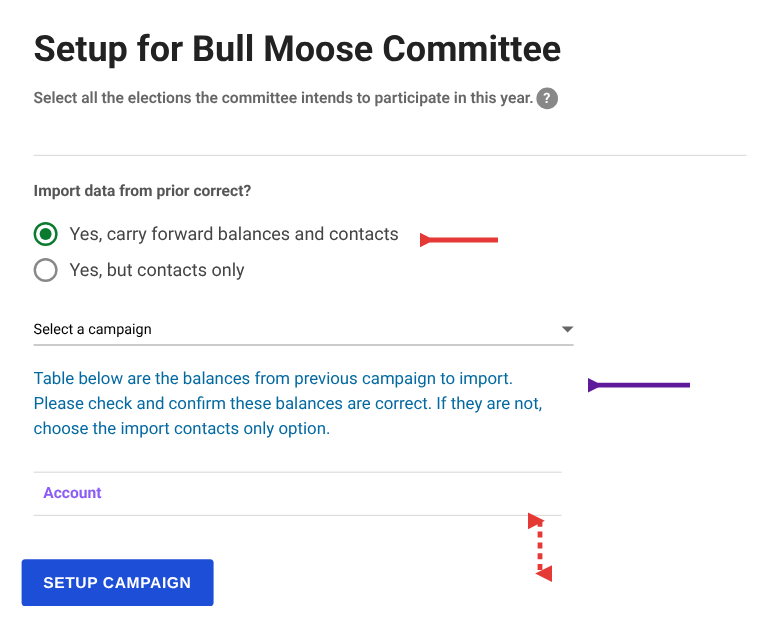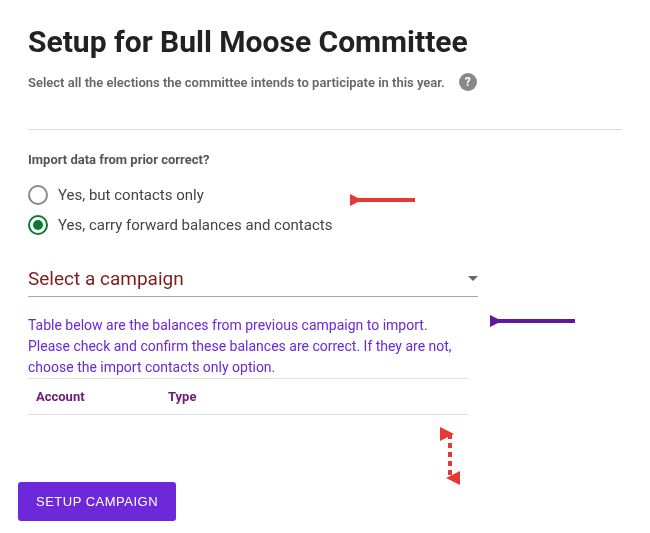--- a/index.html
+++ b/index.html
@@ -14,21 +14,21 @@
     }
     h1.page-title {
       font-size: 30px;
       font-weight: 700;
       color: #222;
       margin-bottom: 14px;
     }
     .subtitle-row {
       display: flex;
       align-items: center;
-      gap: 14px;
+      gap: 2px;
       color: #666;
       font-size: 13px;
       font-weight: 600;
       margin-bottom: 38px;
     }
     .help-icon {
       width: 18px; height: 18px;
       border-radius: 50%;
       background: #888;
       color: #fff;
@@ -75,58 +75,59 @@
       background: #0a7a2f;
       border-radius: 50%;
     }
     .select-campaign {
       width: 450px;
       border-bottom: 1px solid #aaa;
       padding: 6px 0;
       display: flex;
       justify-content: space-between;
       align-items: center;
-      color: #7f1d1d;
-      font-size: 19px;
+      color: #000000;
+      font-size: 12px;
       cursor: pointer;
       margin-bottom: 18px;
     }
     .chev {
       width: 0; height: 0;
       border-left: 5px solid transparent;
       border-right: 5px solid transparent;
       border-top: 5px solid #666;
     }
     .desc {
       font-size: 14px;
-      color: #6d28d9;
+      color: #0369a1;
       line-height: 1.5;
       width: 440px;
+      margin-bottom: 24px;
     }
     .table-head {
       display: flex;
       width: 440px;
       font-size: 13px;
       font-weight: 700;
-      color: #701a75;
+      color: #8b5cf6;
       padding: 10px 0;
       border-top: 1px solid #ddd;
       border-bottom: 1px solid #ddd;
     }
     .th-account { width: 140px; padding-left: 8px; }
     .th-type { width: 130px; }
     .th-balance { flex: 1; }
     .setup-btn {
       position: absolute;
       left: 18px;
-      bottom: 12px;
-      background: #6d28d9;
+      bottom: 28px;
+      background: #1d4ed8;
       color: #fff;
       font-size: 13px;
-      font-weight: 400;
+      font-weight: 700;
       letter-spacing: 0.5px;
       padding: 12px 18px;
       border: none;
       border-radius: 3px;
       cursor: pointer;
     }
     
     .arrow-red {
       position: absolute;
       left: 350px; top: 190px;
@@ -152,39 +153,38 @@
   <span>Select all the elections the committee intends to participate in this year.</span>
   <span class="help-icon">?</span>
 </div>
 
 <hr class="divider">
 
 <div class="section-label">Import data from prior correct?</div>
 
 <div class="radio-group">
   <div class="radio-row">
+    <span class="radio selected"></span>
+    <span>Yes, carry forward balances and contacts</span>
+  </div>
+  <div class="radio-row">
     <span class="radio"></span>
     <span>Yes, but contacts only</span>
   </div>
-  <div class="radio-row">
-    <span class="radio selected"></span>
-    <span>Yes, carry forward balances and contacts</span>
-  </div>
 </div>
 
 <div class="select-campaign">
   <span>Select a campaign</span>
   <span class="chev"></span>
 </div>
 
 <div class="desc">Table below are the balances from previous campaign to import. Please check and confirm these balances are correct. If they are not, choose the import contacts only option.</div>
 
 <div class="table-head">
   <div class="th-account">Account</div>
-  <div class="th-type">Type</div>
 </div>
 
 <button class="setup-btn">SETUP CAMPAIGN</button>
 
 <svg class="arrow-red" width="70" height="20">
   <defs>
       <marker id="ah1" markerWidth="8" markerHeight="8" refX="1" refY="3" orient="auto">
         <path d="M6,0 L0,3 L6,6 Z" fill="#e53935"></path>
       </marker>
     </defs>

